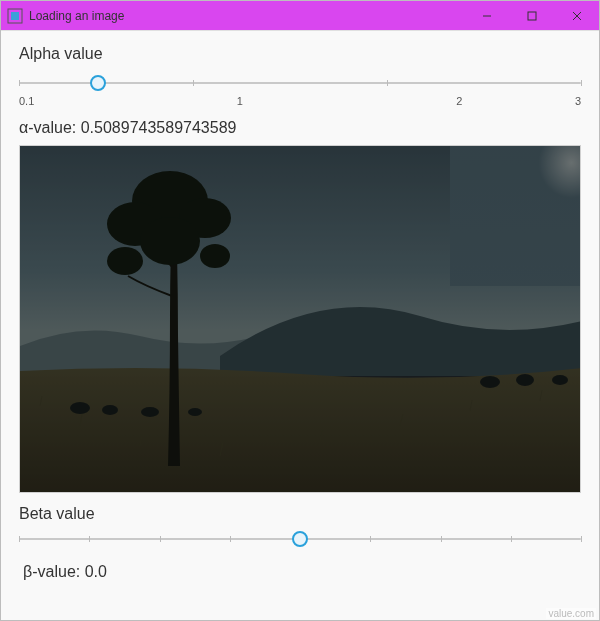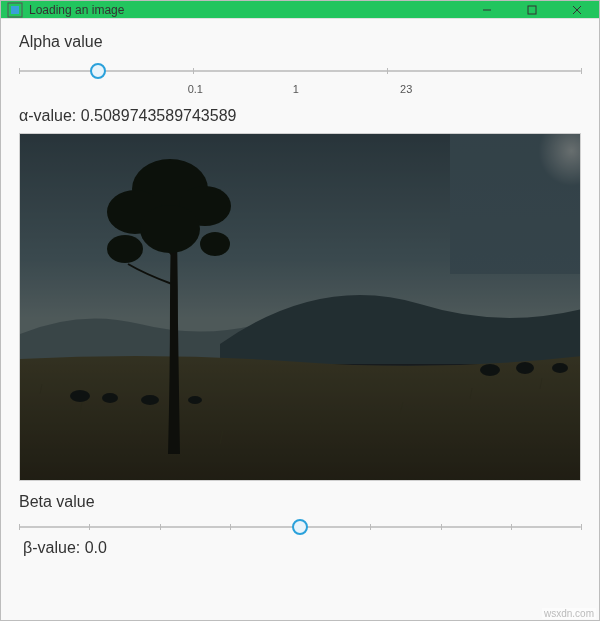--- a/index.html
+++ b/index.html
@@ -15,24 +15,24 @@
   }
   .window {
     border: 1px solid #bdbdbd;
     width: 600px;
     height: 621px;
     display: flex;
     flex-direction: column;
     background: #f9f9f9;
   }
   .titlebar {
-    height: 18px;
+    height: 30px;
     display: flex;
     align-items: center;
-    background: #22c55e;
+    background: #d946ef;
     border-bottom: 1px solid #e0e0e0;
   }
   .titlebar .appicon {
     width: 16px; height: 16px;
     margin: 0 6px;
     display: inline-block;
   }
   .titlebar .title {
     flex: 0 0 auto;
     font-size: 12px;
@@ -77,21 +77,21 @@
     position: absolute;
     top: 2px;
     width: 16px; height: 16px;
     border-radius: 50%;
     background: #e8f4fb;
     border: 2px solid #2aa1db;
     transform: translateX(-50%);
   }
   .ticklabels {
     display: flex;
-    justify-content: center;
+    justify-content: space-between;
     font-size: 11px;
     color: #555;
     margin-top: 0;
   }
   .valtext {
     font-size: 16px;
     color: #333;
     margin: 12px 0 8px 0;
   }
   .imageview {
@@ -243,19 +243,19 @@
         <div class="tick" style="left:12.5%"></div>
         <div class="tick" style="left:25%"></div>
         <div class="tick" style="left:37.5%"></div>
         <div class="tick" style="left:50%"></div>
         <div class="tick" style="left:62.5%"></div>
         <div class="tick" style="left:75%"></div>
         <div class="tick" style="left:87.5%"></div>
         <div class="tick" style="left:100%"></div>
         <div class="thumb" id="beta-thumb" style="left: 50%;"></div>
       </div>
-      <div class="valtext" style="margin:2px 0 0 4px">β-value: 0.0</div>
+      <div class="valtext" style="margin:14px 0 0 4px">β-value: 0.0</div>
     </div>
 
   </div>
 
-  <div class="watermark">wsxdn.com</div>
+  <div class="watermark">value.com</div>
 </div>
 
 </body></html>

